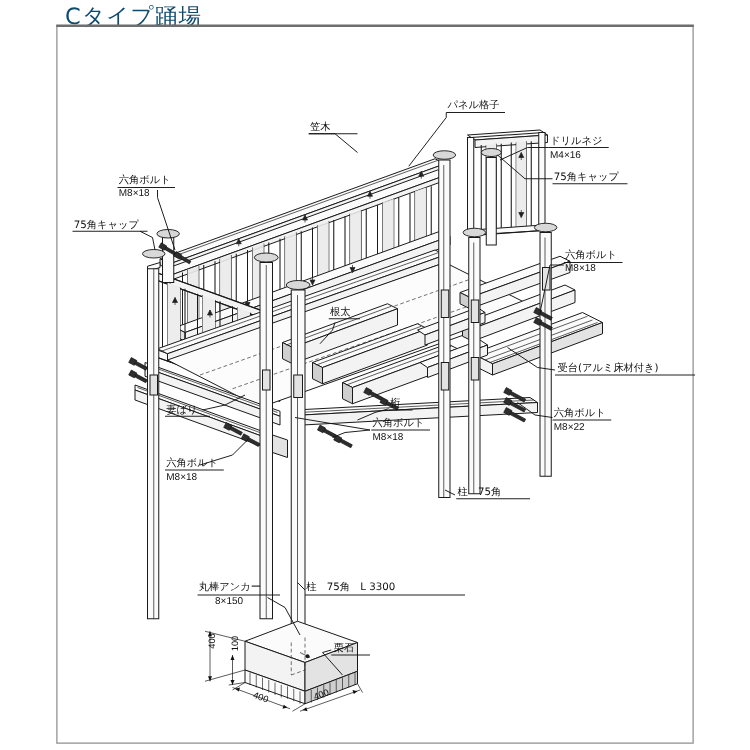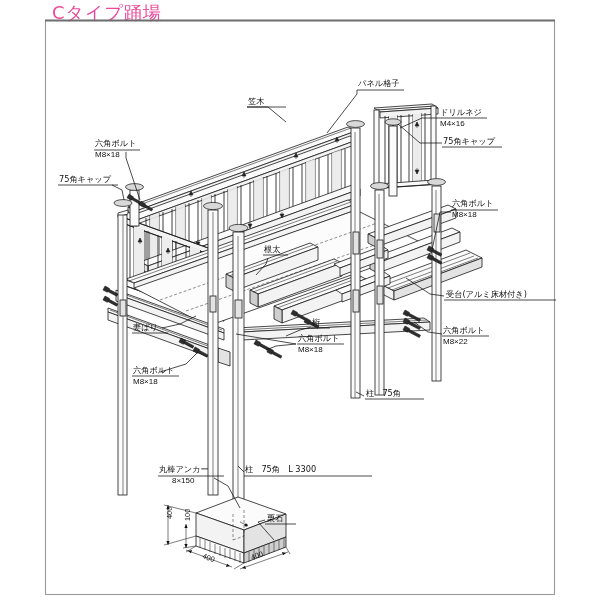--- a/index.html
+++ b/index.html
@@ -10,21 +10,21 @@
     font-family:"Liberation Sans","DejaVu Sans",sans-serif;
     overflow:hidden;
     position:relative;
   }
   #sheet{position:absolute;inset:0;width:600px;height:600px;}
   #title{
     position:absolute;
     left:52px;top:1px;
     font-size:18px;
     letter-spacing:1px;
-    color:#ec4899;
+    color:#0c4a6e;
     font-family:"DejaVu Sans","Liberation Sans",sans-serif;
     white-space:nowrap;
   }
   svg{display:block;}
   .ln{stroke:#1a1a1a;fill:none;stroke-width:0.85;}
   .ln-thin{stroke:#2a2a2a;fill:none;stroke-width:0.6;}
   .ln-lead{stroke:#111;fill:none;stroke-width:0.75;}
   .face-l{fill:#f3f3f3;stroke:#1a1a1a;stroke-width:0.8;}
   .face-m{fill:#e3e3e3;stroke:#1a1a1a;stroke-width:0.8;}
   .face-d{fill:#cfcfcf;stroke:#1a1a1a;stroke-width:0.8;}

